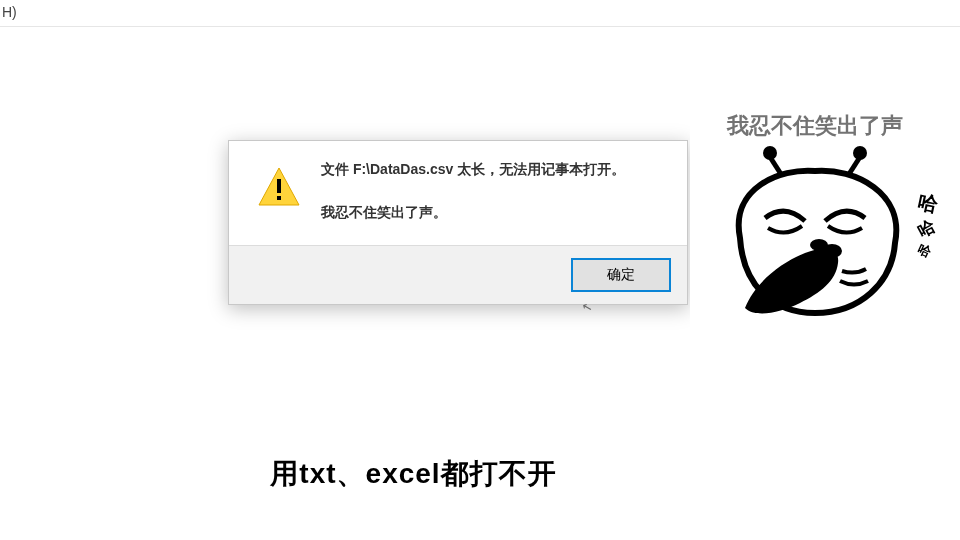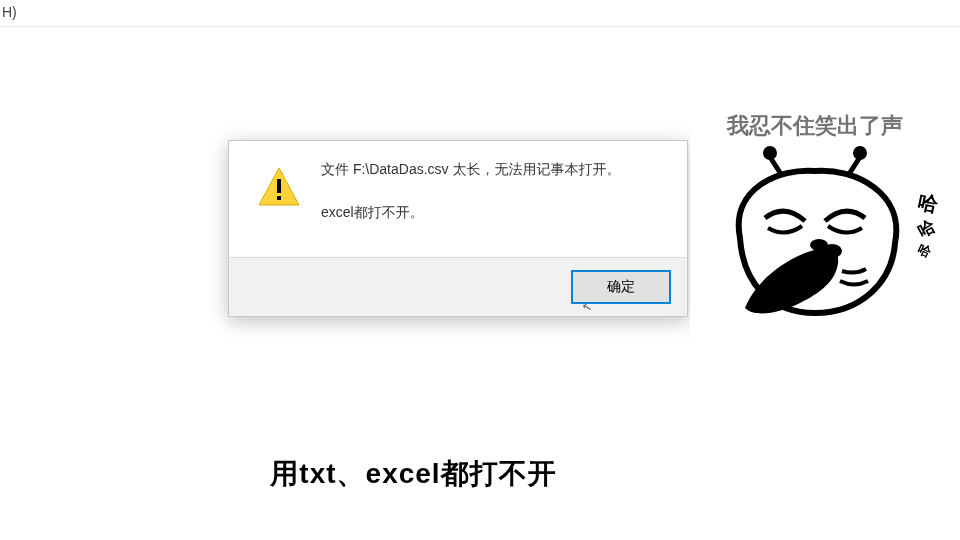--- a/index.html
+++ b/index.html
@@ -43,40 +43,40 @@
     .dialog-title {
       padding: 12px 16px 8px 16px;
       font-size: 15px;
       color: #000;
     }
     .dialog-body {
       display: flex;
       padding: 18px 24px 22px 28px;
       align-items: flex-start;
       gap: 20px;
+      font-weight: bold;
     }
     .warning-icon {
       flex: 0 0 auto;
       margin-top: 6px;
     }
     .dialog-text {
       font-size: 14px;
       color: #333;
       line-height: 1.5;
     }
     .dialog-text .line2 {
       margin-top: 22px;
     }
     .dialog-footer {
       background: #f1f1f1;
       border-top: 1px solid #dcdcdc;
       padding: 12px 16px;
       display: flex;
       justify-content: flex-end;
-      margin-top: 12px;
     }
     .ok-button {
       background: #e1e1e1;
       border: 2px solid #0a84d6;
       padding: 6px 28px;
       font-size: 14px;
       min-width: 100px;
       text-align: center;
       cursor: pointer;
     }
@@ -142,21 +142,21 @@
   <div class="dialog-body">
     <div class="warning-icon">
       <svg width="44" height="44" viewBox="0 0 44 44">
         <polygon points="22,3 42,40 2,40" fill="#ffd43b" stroke="#e0a800" stroke-width="1"></polygon>
         <rect x="20" y="14" width="4" height="14" fill="#000"></rect>
         <rect x="20" y="31" width="4" height="4" fill="#000"></rect>
       </svg>
     </div>
     <div class="dialog-text">
       <div>文件 F:\DataDas.csv 太长，无法用记事本打开。</div>
-      <div class="line2">excel都打不开。</div>
+      <div class="line2">我忍不住笑出了声。</div>
     </div>
   </div>
   <div class="dialog-footer">
     <div class="ok-button">确定</div>
   </div>
 </div>
 
 <div class="cursor-mark">↖</div>
 
 <div class="meme">

